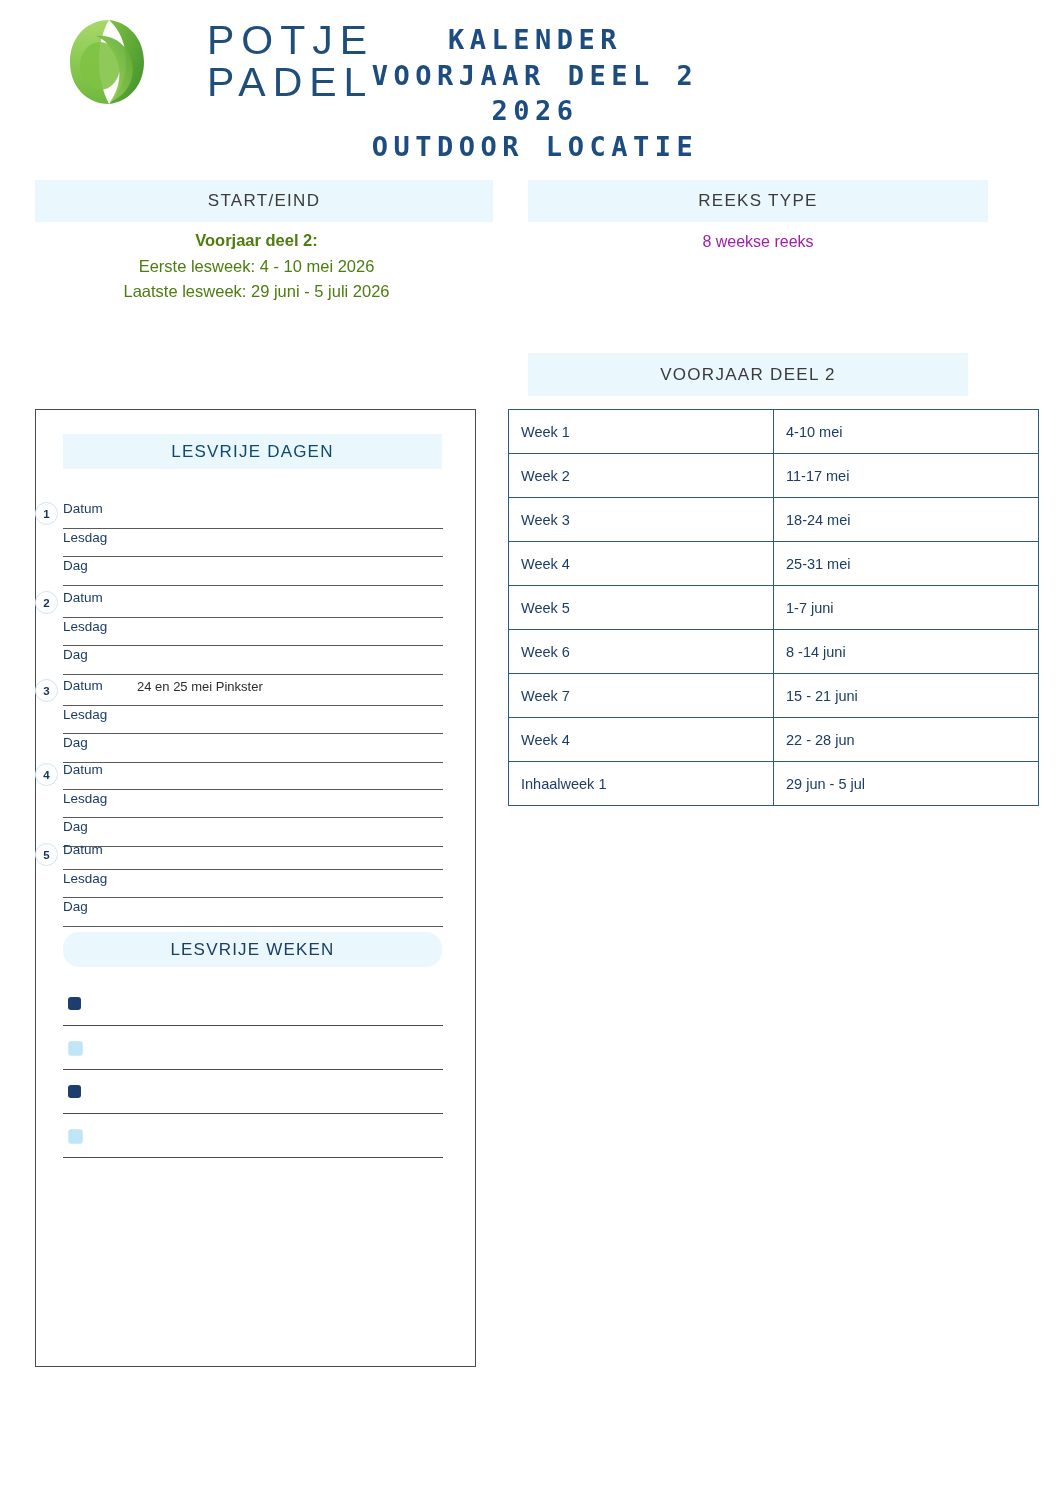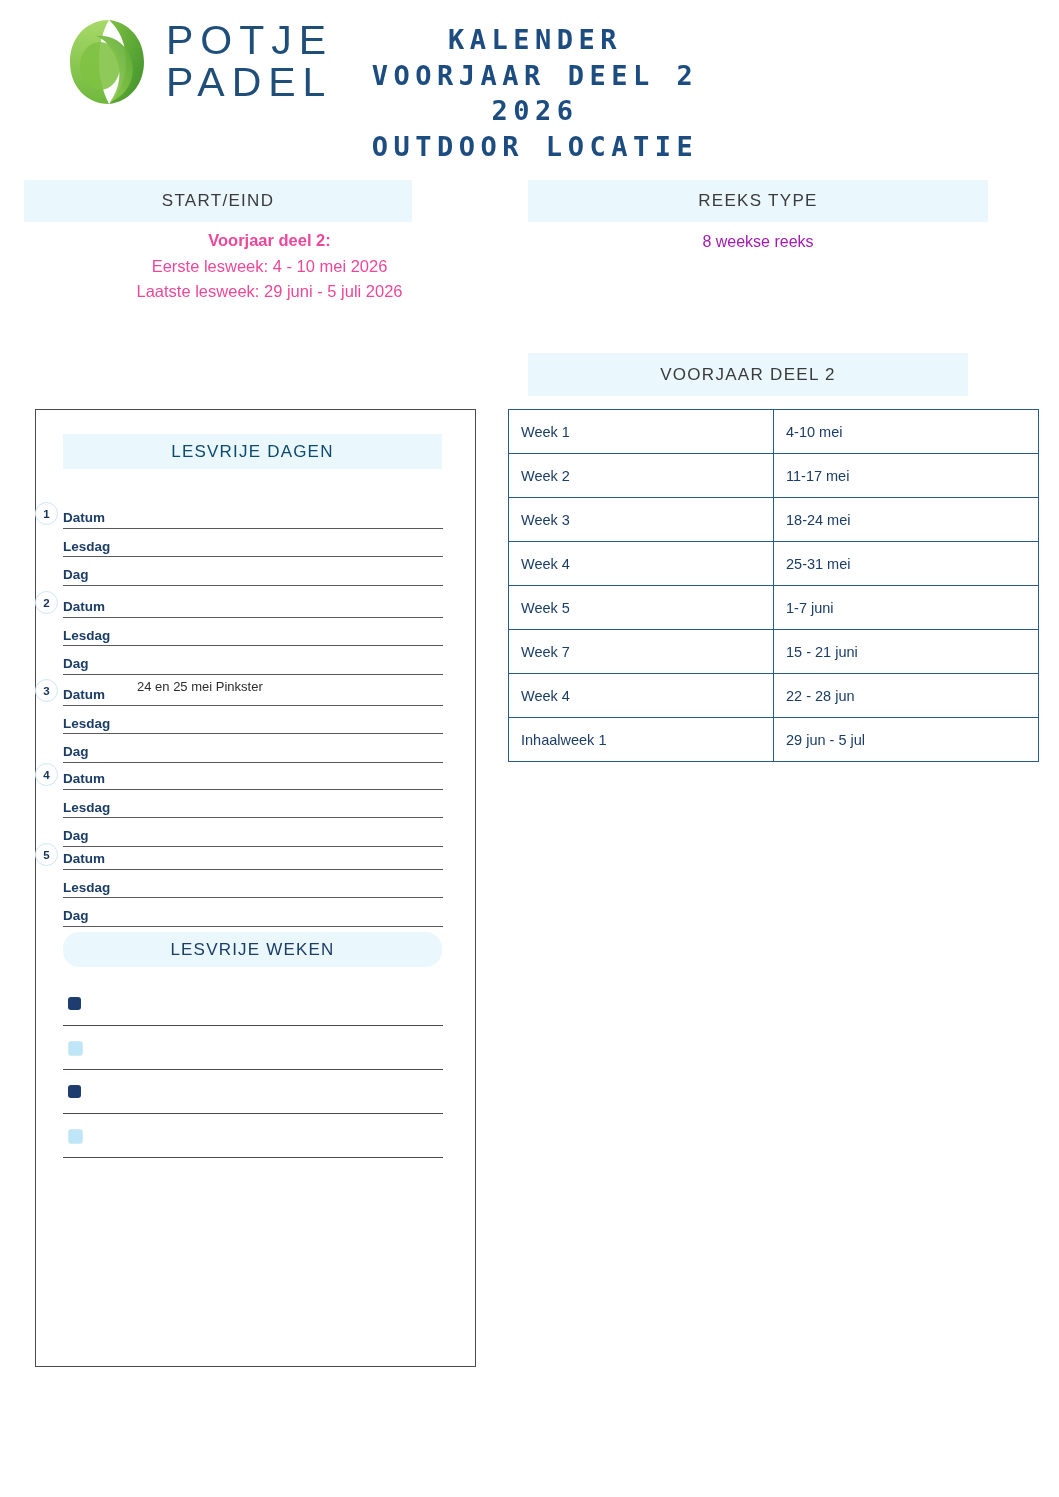--- a/index.html
+++ b/index.html
@@ -31,20 +31,21 @@
     gap: 14px;
   }
   .logo-mark {
     width: 86px; height: 92px;
     position: relative;
   }
   .logo-text {
     display: flex;
     flex-direction: column;
     line-height: 1.02;
+    margin-left: 41px;
   }
   .logo-text span {
     font-family: "Liberation Sans", sans-serif;
     font-size: 41px;
     font-weight: 400;
     letter-spacing: 7px;
     color: #1f4e79;
   }
 
   .title-block {
@@ -68,35 +69,35 @@
     position: absolute;
     background: #eaf7fd;
     display: flex;
     align-items: center;
     justify-content: center;
     color: #3b3b3b;
     font-size: 17px;
     letter-spacing: 1.3px;
     font-weight: 400;
   }
-  #bar-start-eind { left: 24px;  top: 180px; width: 388px; height: 42px; }
+  #bar-start-eind { left: 35px;  top: 180px; width: 458px; height: 42px; }
   #bar-reeks-type { left: 528px; top: 180px; width: 460px; height: 42px; }
   #bar-voorjaar   { left: 528px; top: 353px; width: 440px; height: 43px; }
   #bar-lesvrije-dagen { left: 63px; top: 434px; width: 379px; height: 35px;
                         font-size: 17px; color: #0c4a6e; letter-spacing: 1.2px; }
   #bar-lesvrije-weken { left: 63px; top: 932px; width: 379px; height: 35px;
                         font-size: 17px; color: #1b3d66; letter-spacing: 1.2px; border-radius: 16px; }
 
   
   .start-eind-body {
     position: absolute;
-    left: 48px; top: 228px;
+    left: 35px; top: 228px;
     width: 443px;
     text-align: center;
-    color: #ec4899;
+    color: #4d7c0f;
     font-size: 16.5px;
     line-height: 1.56;
   }
   .start-eind-body .strong { font-weight: bold; }
 
   .reeks-body {
     position: absolute;
     left: 528px; top: 233px;
     width: 460px;
     text-align: center;
@@ -135,26 +136,25 @@
   }
   .fieldrow {
     position: relative;
     height: 27.5px;
     border-bottom: 1.4px solid #5a5a5a;
     display: flex;
     align-items: flex-start;
   }
   .fieldrow .lbl {
     font-size: 13.5px;
-    font-weight: bold;
+    font-weight: normal;
     color: #1b3d66;
     width: 74px;
     flex: 0 0 auto;
     padding-top: 1px;
-    margin-top: 9px;
   }
   .fieldrow .val {
     font-size: 13px;
     font-weight: 400;
     color: #2d2d2d;
     padding-top: 2px;
   }
 
   
   .weekline {
@@ -261,20 +261,24 @@
       </tr>
       <tr>
         <td class="c1">Week 4</td>
         <td class="c2">25-31 mei</td>
       </tr>
       <tr>
         <td class="c1">Week 5</td>
         <td class="c2">1-7 juni</td>
       </tr>
       <tr>
+        <td class="c1">Week 6</td>
+        <td class="c2">8 -14 juni</td>
+      </tr>
+      <tr>
         <td class="c1">Week 7</td>
         <td class="c2">15 - 21 juni</td>
       </tr>
       <tr>
         <td class="c1">Week 4</td>
         <td class="c2">22 - 28 jun</td>
       </tr>
       <tr>
         <td class="c1">Inhaalweek 1</td>
         <td class="c2">29 jun - 5 jul</td>

